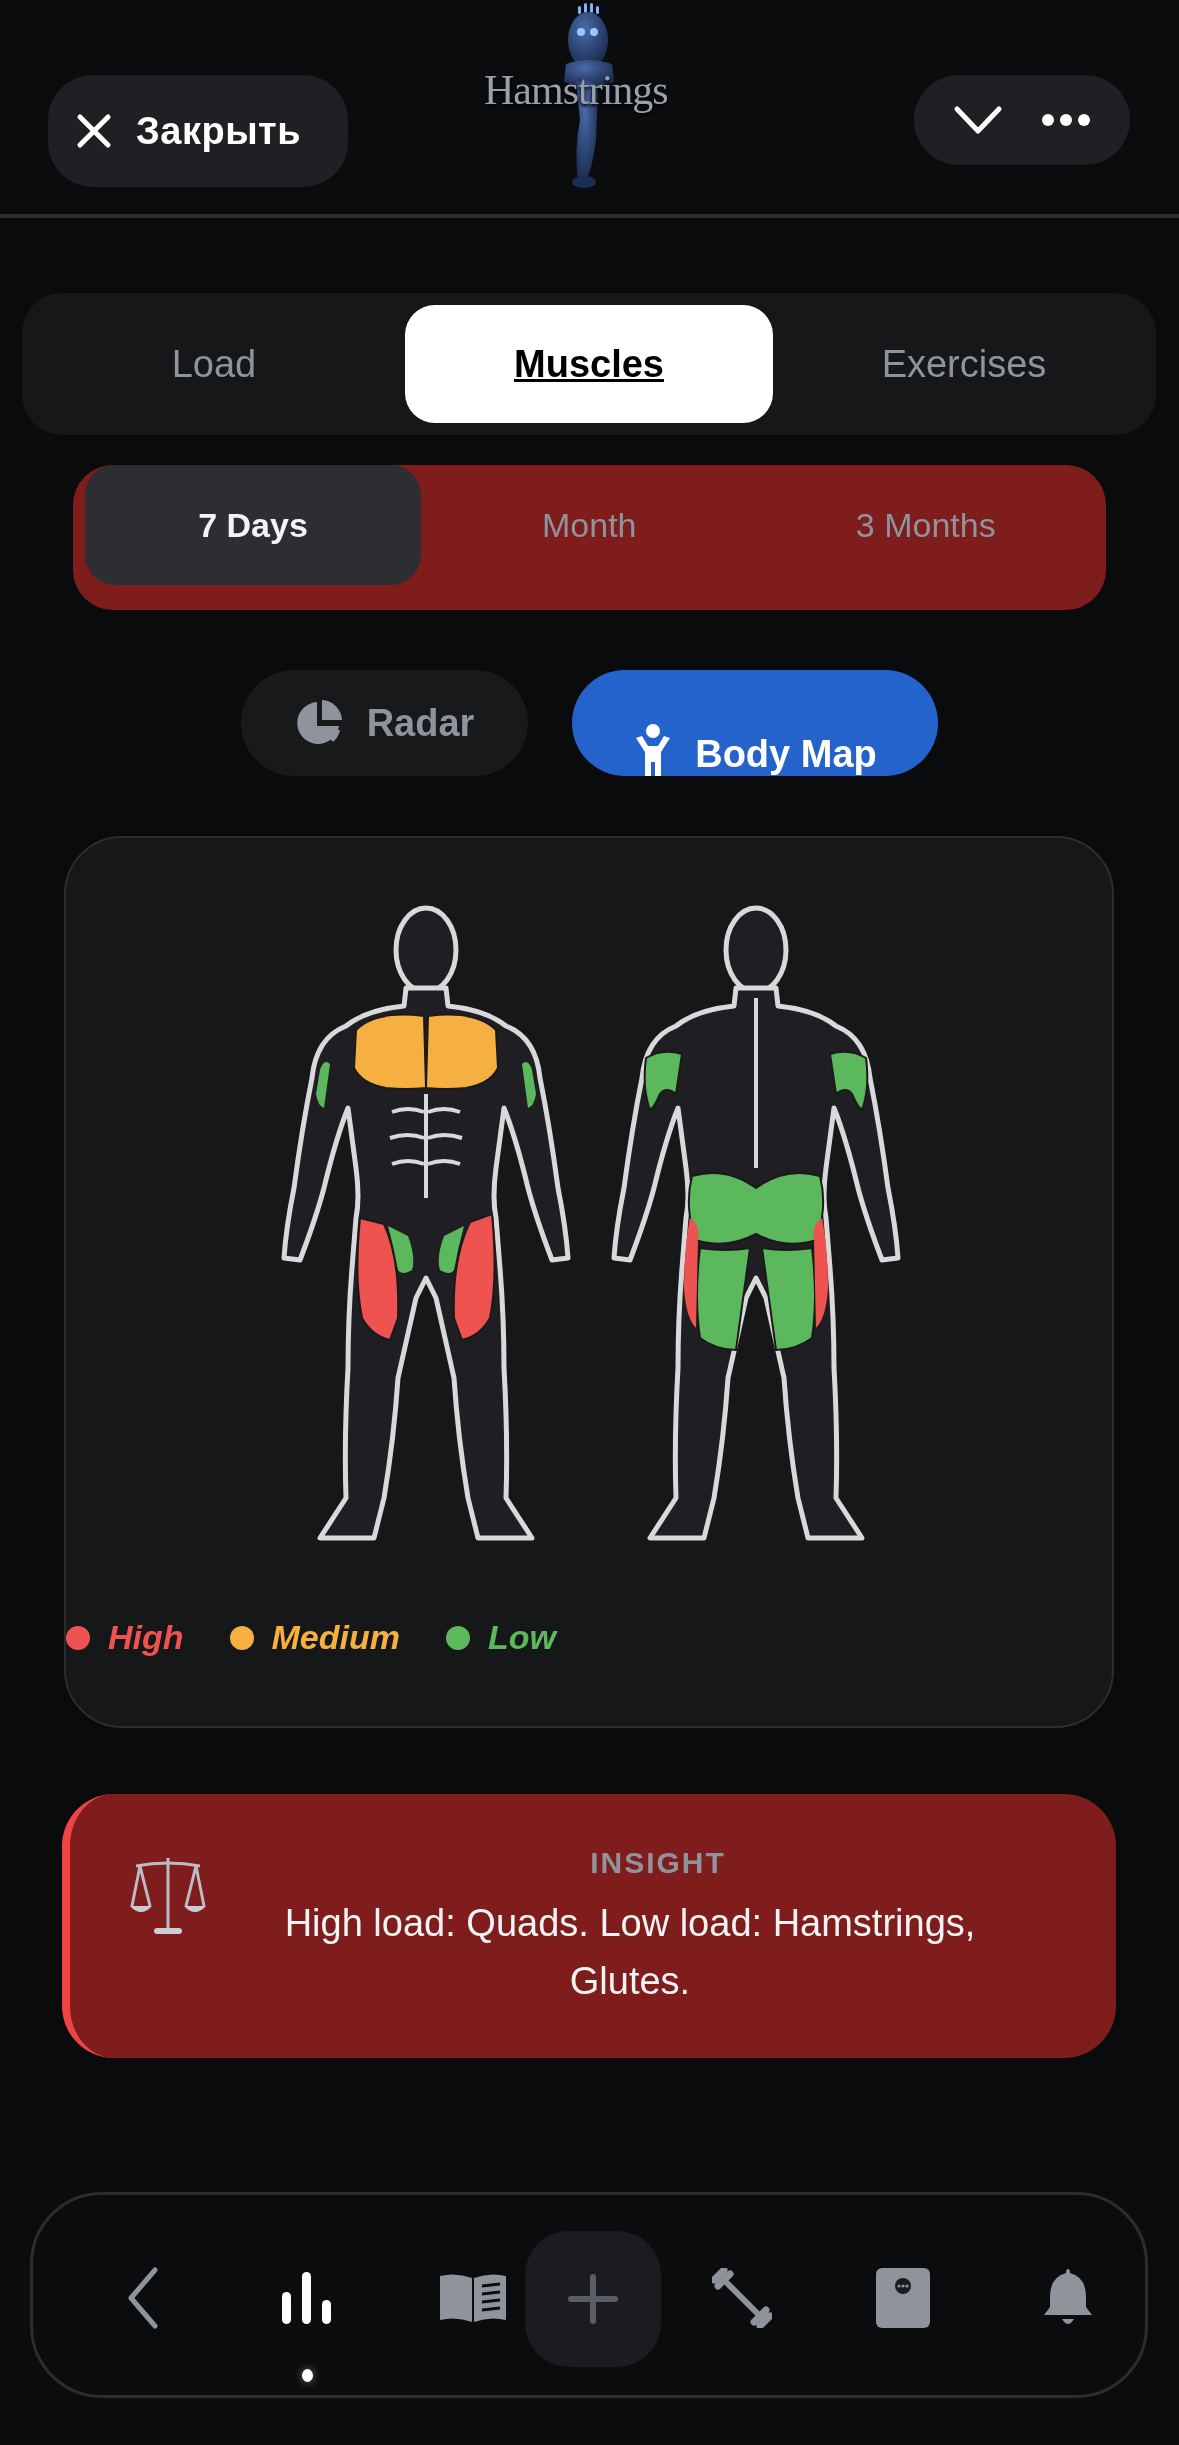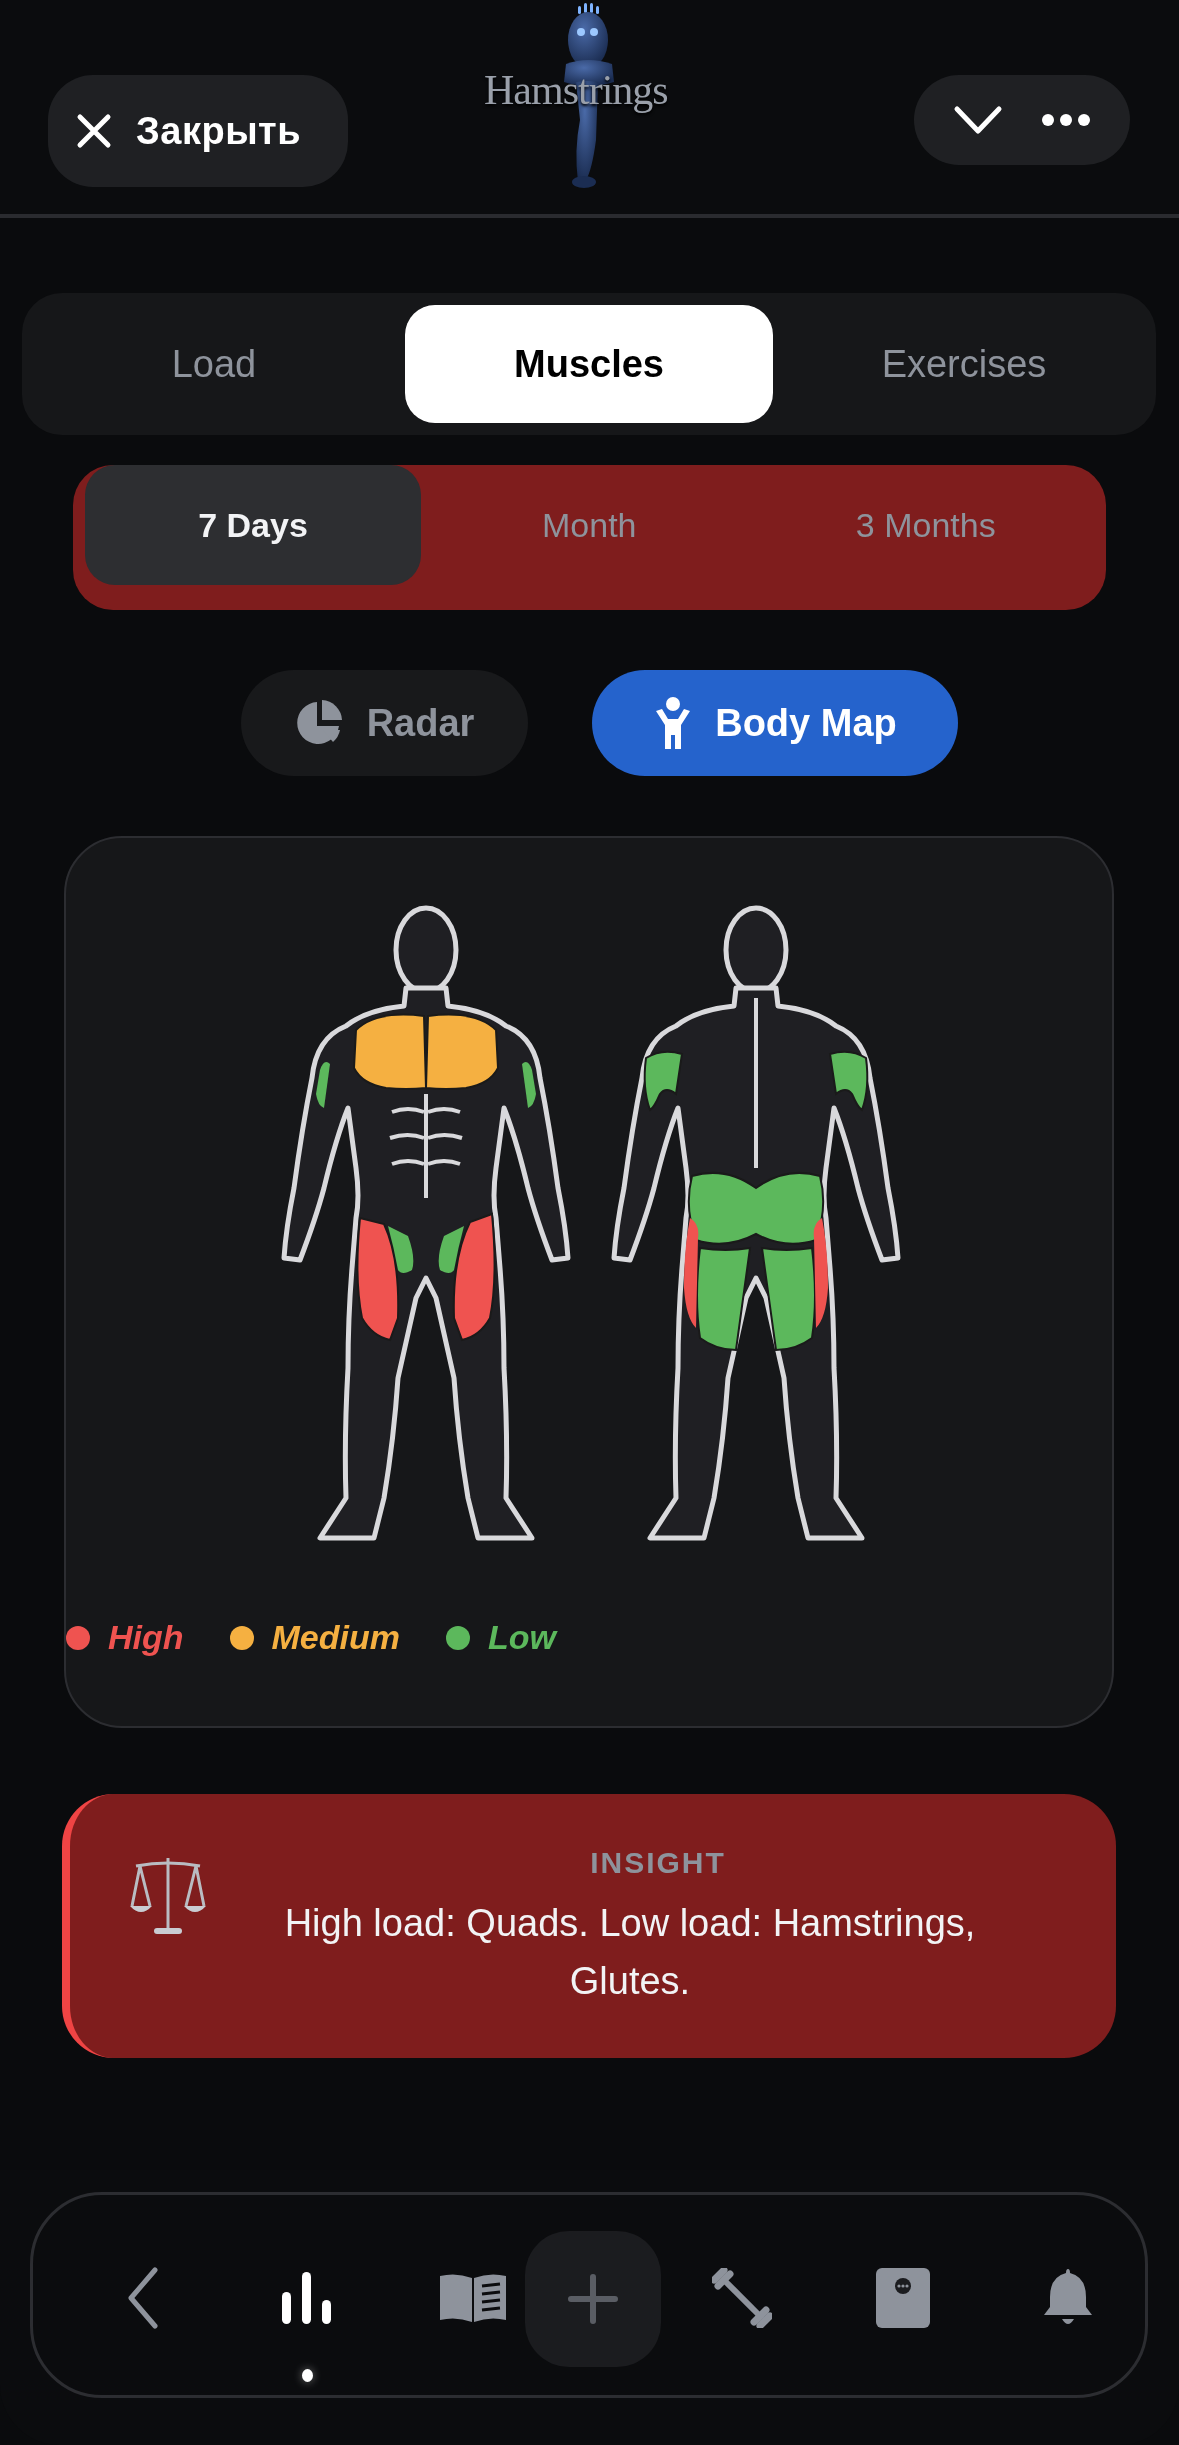--- a/index.html
+++ b/index.html
@@ -12,30 +12,30 @@
   .close-btn .x { width: 44px; height: 44px; margin-right: 20px; }
   .close-btn .lbl { font-size: 38px; font-weight: 700; color: #fff; letter-spacing: 0.5px; }
   .right-pill { position: absolute; left: 914px; top: 75px; width: 216px; height: 90px; border-radius: 45px; background: #1f2023; display: flex; align-items: center; justify-content: space-around; padding: 0 20px; }
   .right-pill .icn { width: 56px; height: 56px; display: flex; align-items: center; justify-content: center; cursor: pointer; }
   .logo { position: absolute; left: 470px; top: 0; width: 240px; height: 200px; }
   .logo-text { position: absolute; left: 484px; top: 66px; font-family: "Liberation Serif", "DejaVu Serif", serif; font-size: 42px; color: #9aa0aa; letter-spacing: -1px; text-shadow: 0 2px 3px #000; }
 
   
   .seg-main { position: absolute; left: 22px; top: 293px; width: 1134px; height: 142px; border-radius: 40px; background: #161719; display: flex; align-items: center; padding: 0 12px; gap: 11px; }
   .seg-main .tab { flex: 1; height: 118px; border-radius: 30px; display: flex; align-items: center; justify-content: center; font-size: 38px; font-weight: 500; color: #8e939c; cursor: pointer; }
-  .seg-main .tab.active { background: #ffffff; color: #000; font-weight: 700; flex: 0 0 368px; margin: 0 0; }
+  .seg-main .tab.active { background: #ffffff; color: #000; font-weight: 700; flex: 0 0 368px; margin: 0 0; text-decoration: underline; }
 
   .seg-period { position: absolute; left: 73px; top: 465px; width: 1033px; height: 145px; border-radius: 40px; background: #7f1d1d; display: flex; align-items: flex-start; padding: 0 12px; }
   .seg-period .tab { flex: 1; height: 120px; border-radius: 30px; display: flex; align-items: center; justify-content: center; font-size: 34px; font-weight: 500; color: #8e939c; cursor: pointer; }
   .seg-period .tab.active { background: #2d2e31; color: #f2f3f5; font-weight: 700; flex: 0 0 336px; }
 
   
   .view-toggle { position: absolute; top: 670px; height: 106px; border-radius: 53px; display: flex; align-items: center; justify-content: center; font-size: 38px; font-weight: 700; cursor: pointer; }
   .view-radar { left: 241px; width: 287px; background: #18191b; color: #8e939c; }
-  .view-body { left: 592px; width: 366px; background: #2563cc; color: #fff; }
+  .view-body { left: 572px; width: 366px; background: #2563cc; color: #fff; align-items: flex-end; }
   .view-toggle svg { margin-right: 22px; }
 
   
   .map-card { position: absolute; left: 64px; top: 836px; width: 1050px; height: 892px; border-radius: 58px; background: #161719; border: 2px solid #2c2d31; }
   .figure { position: absolute; top: 60px; }
   .fig-front { left: 210px; }
   .fig-back { left: 540px; }
   .legend { position: absolute; left: 0; right: 0; top: 780px; display: flex; gap: 46px; font-size: 34px; font-weight: 700; font-style: italic; }
   .legend .item { display: flex; align-items: center; }
   .legend .dot { width: 24px; height: 24px; border-radius: 50%; margin-right: 18px; }

